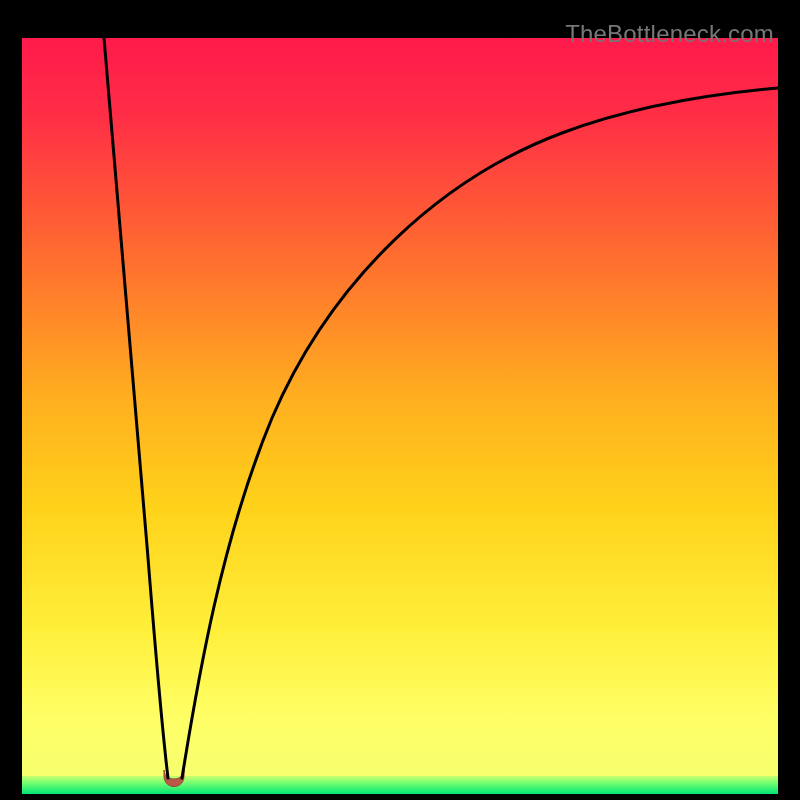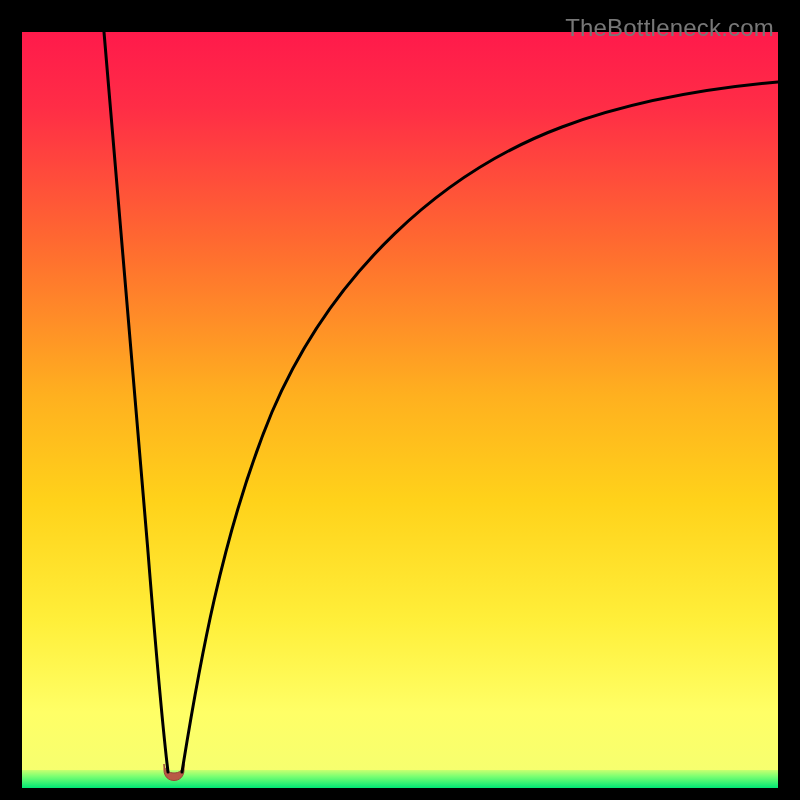--- a/index.html
+++ b/index.html
@@ -7,21 +7,21 @@
     padding: 0;
     width: 800px;
     height: 800px;
     overflow: hidden;
     background: #000;
     font-family: Arial, Helvetica, sans-serif;
   }
   .frame {
     position: absolute;
     left: 0;
-    top: 10px;
+    top: 16px;
     width: 800px;
     height: 660px;
     background: #000;
   }
   .plot {
     position: absolute;
     left: 22px;
     top: 22px;
     width: 756px;
     height: 756px;

